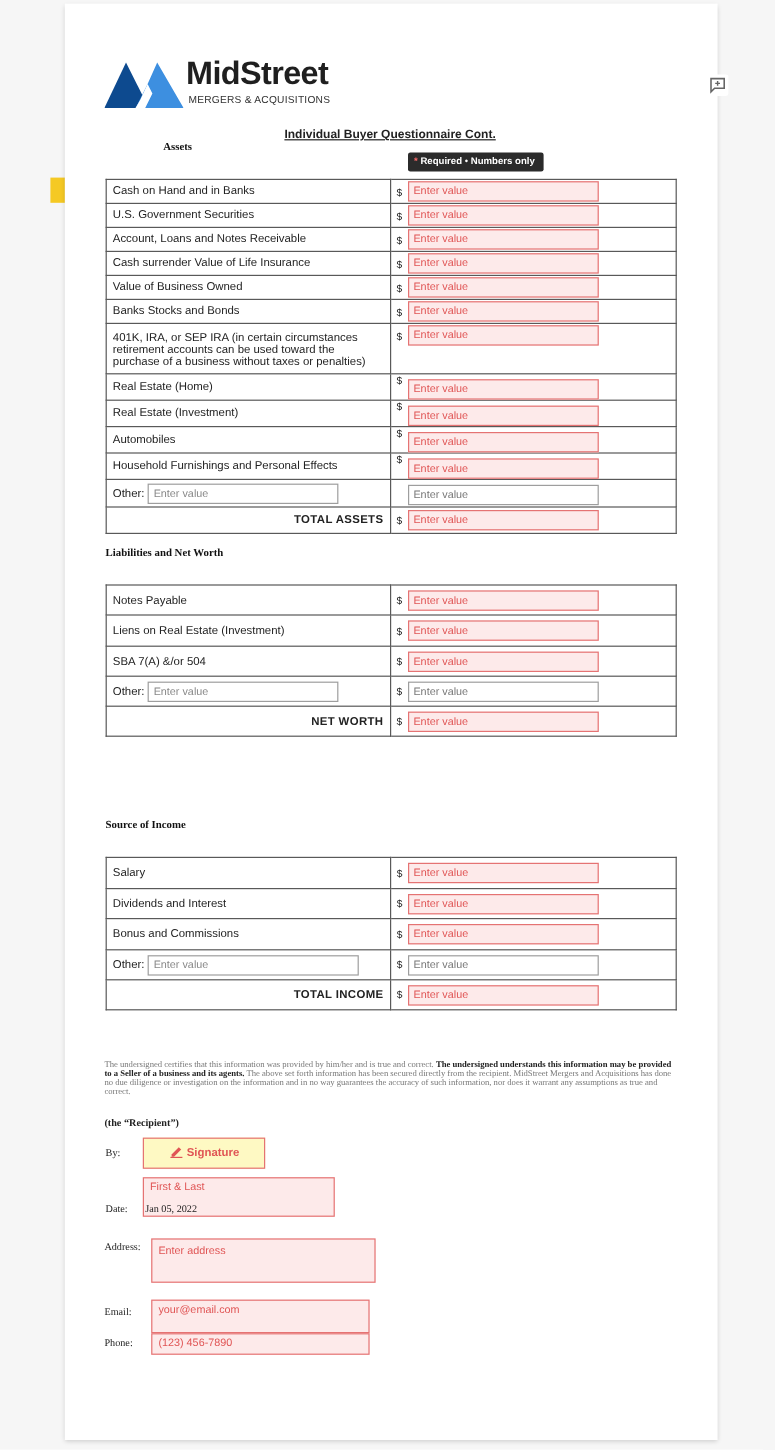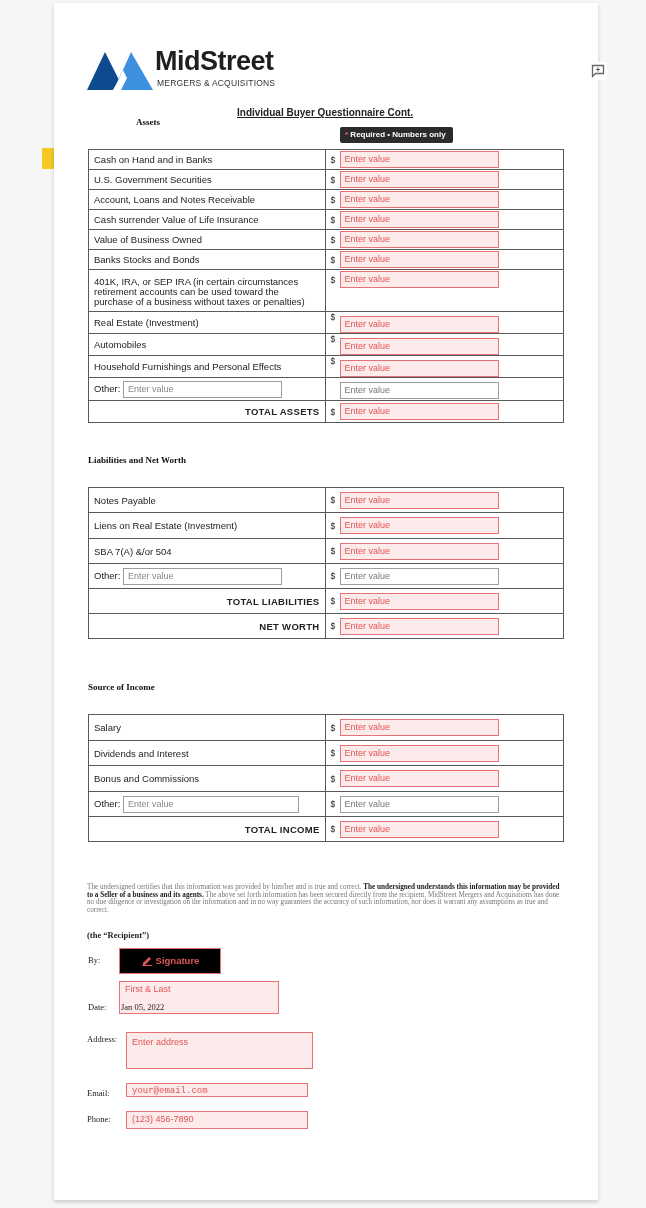--- a/index.html
+++ b/index.html
@@ -55,21 +55,21 @@
     display: inline-block; vertical-align: middle; width: 159px; height: 17px;
     border: 1px solid #9e9e9e; background: #fff; color: #888; font-size: 9px; line-height: 14px; padding-left: 4px;
   }
 
   .disclaimer { position: absolute; left: 87px; top: 884px; width: 474px; font-family: "Liberation Serif", serif; font-size: 7.2px; color: #777; line-height: 7.6px; }
   .disclaimer b { color: #222; }
 
   .sig-label { position: absolute; font-family: "Liberation Serif", serif; font-size: 8.5px; color: #222; }
   .sig-box {
     position: absolute; left: 119px; top: 948px; width: 102px; height: 26px;
-    border: 1px solid #e57373; background: #000000; color: #e05555;
+    border: 1px solid #e57373; background: #fef9c3; color: #e05555;
     font-size: 9.5px; font-weight: bold; text-align: center; line-height: 24px;
   }
   .red-field {
     position: absolute; border: 1px solid #e57373; background: #fdeaea; color: #e05555;
     font-size: 9px; padding-left: 5px; line-height: 14px;
   }
 </style>
 </head>
 <body>
 
@@ -126,20 +126,24 @@
   </tr>
   <tr style="height:20px;">
     <td class="lbl">Banks Stocks and Bonds</td>
     <td class="val"><span class="dollar">$</span><span class="inp">Enter value</span></td>
   </tr>
   <tr style="height:42px;">
     <td class="lbl" style="line-height:10px;padding-top:2px;">401K, IRA, or SEP IRA (in certain circumstances retirement accounts can be used toward the purchase of a business without taxes or penalties)</td>
     <td class="val" style="vertical-align:top;padding-top:1px;"><span class="dollar">$</span><span class="inp">Enter value</span></td>
   </tr>
   <tr style="height:20px;">
+    <td class="lbl">Real Estate (Home)</td>
+    <td class="val"><span class="dollar" style="vertical-align:top;">$</span><span class="inp" style="margin-top:4px;">Enter value</span></td>
+  </tr>
+  <tr style="height:20px;">
     <td class="lbl">Real Estate (Investment)</td>
     <td class="val"><span class="dollar" style="vertical-align:top;">$</span><span class="inp" style="margin-top:4px;">Enter value</span></td>
   </tr>
   <tr style="height:20px;">
     <td class="lbl">Automobiles</td>
     <td class="val"><span class="dollar" style="vertical-align:top;">$</span><span class="inp" style="margin-top:4px;">Enter value</span></td>
   </tr>
   <tr style="height:20px;">
     <td class="lbl">Household Furnishings and Personal Effects</td>
     <td class="val"><span class="dollar" style="vertical-align:top;">$</span><span class="inp" style="margin-top:4px;">Enter value</span></td>
@@ -167,24 +171,20 @@
     <td class="lbl">Liens on Real Estate (Investment)</td>
     <td class="val"><span class="dollar">$</span><span class="inp">Enter value</span></td>
   </tr>
   <tr style="height:25px;">
     <td class="lbl">SBA 7(A) &amp;/or 504</td>
     <td class="val"><span class="dollar">$</span><span class="inp">Enter value</span></td>
   </tr>
   <tr style="height:25px;">
     <td class="lbl"><span>Other:</span> <span class="other-inp">Enter value</span></td>
     <td class="val"><span class="dollar">$</span><span class="inp plain">Enter value</span></td>
-  </tr>
-  <tr style="height:25px;">
-    <td class="lbl total">TOTAL LIABILITIES</td>
-    <td class="val"><span class="dollar">$</span><span class="inp">Enter value</span></td>
   </tr>
   <tr style="height:25px;">
     <td class="lbl total">NET WORTH</td>
     <td class="val"><span class="dollar">$</span><span class="inp">Enter value</span></td>
   </tr>
 </tbody>
   </table>
 
 <div class="section-head" style="left:88px;top:682px;">Source of Income</div>
 
@@ -224,16 +224,16 @@
   </svg><span>Signature</span>
 </div>
 <div class="red-field" style="left:119px;top:981px;width:160px;height:33px;">First &amp; Last</div>
 <div class="sig-label" style="left:88px;top:1002px;">Date:</div>
 <div class="sig-label" style="left:121px;top:1002px;">Jan 05, 2022</div>
 
 <div class="sig-label" style="left:87px;top:1034px;">Address:</div>
 <div class="red-field" style="left:126px;top:1032px;width:187px;height:37px;padding-top:2px;">Enter address</div>
 
 <div class="sig-label" style="left:87px;top:1088px;">Email:</div>
-<div class="red-field" style="left:126px;top:1083px;width:182px;height:14px;font-family:Liberation Mono, monospace;">your@email.com</div>
+<div class="red-field" style="left:126px;top:1083px;width:182px;height:28px;">your@email.com</div>
 
 <div class="sig-label" style="left:87px;top:1114px;">Phone:</div>
 <div class="red-field" style="left:126px;top:1111px;width:182px;height:18px;">(123) 456-7890</div>
 
 </body></html>

